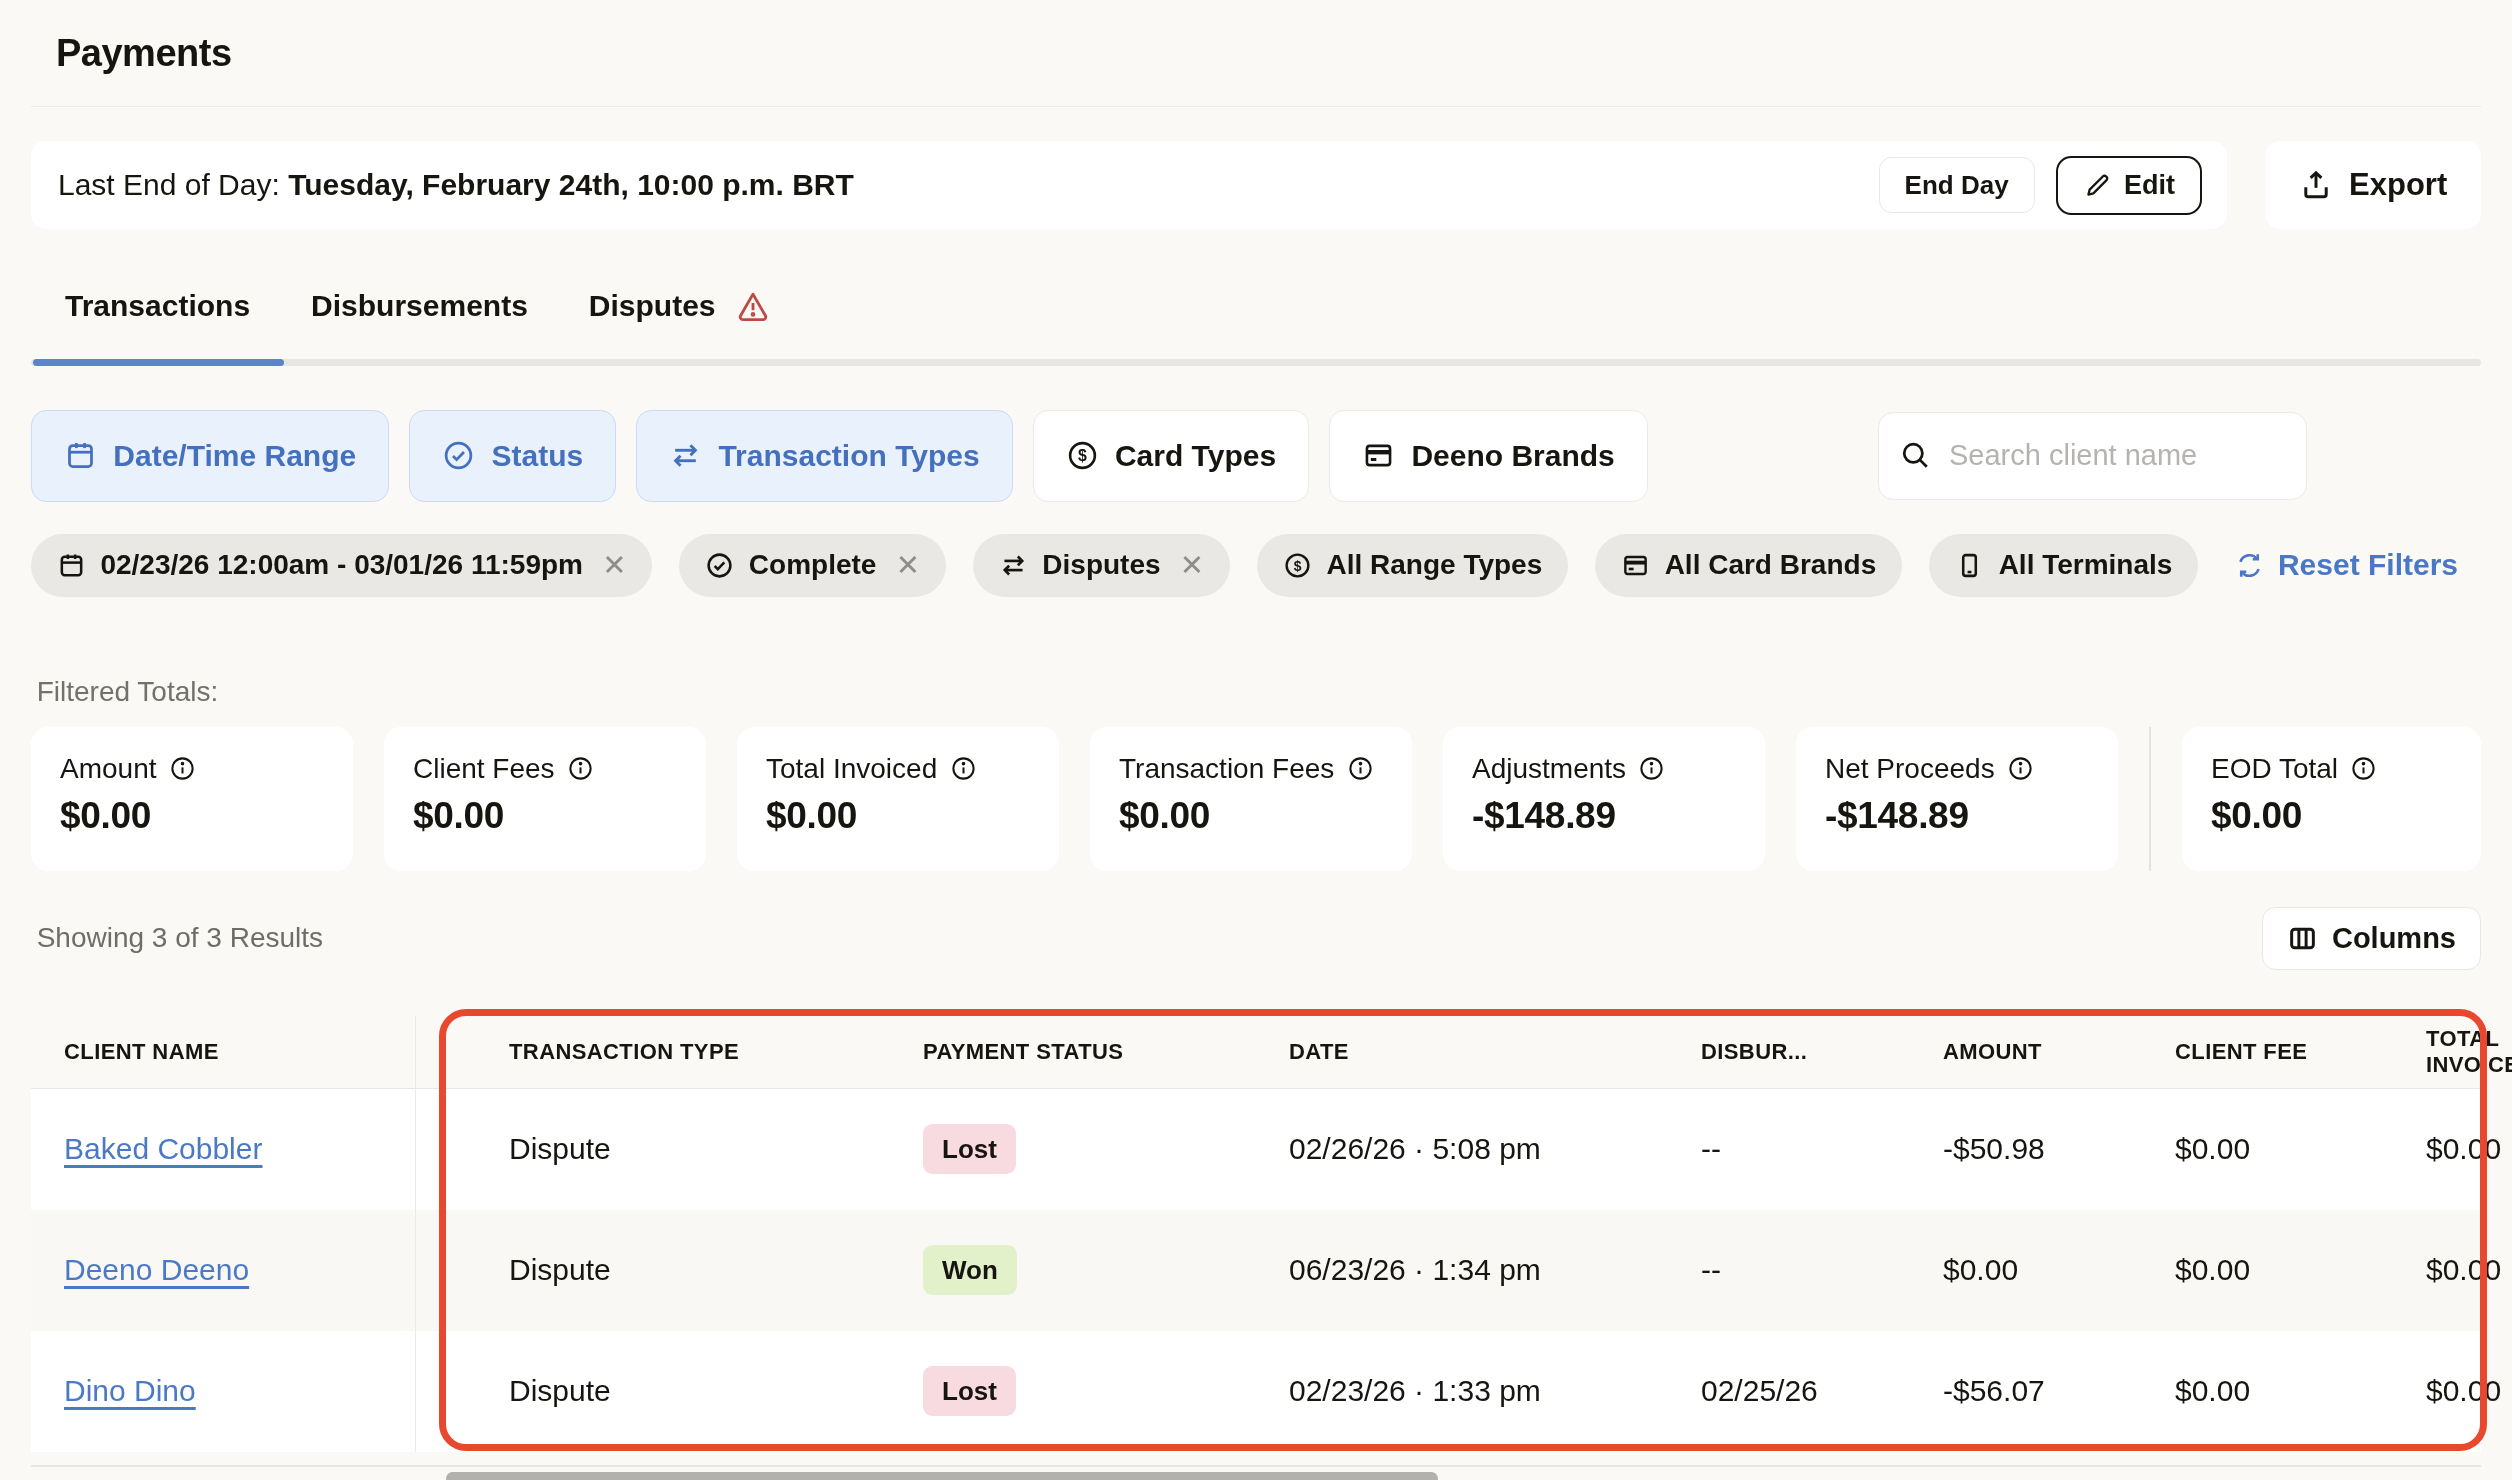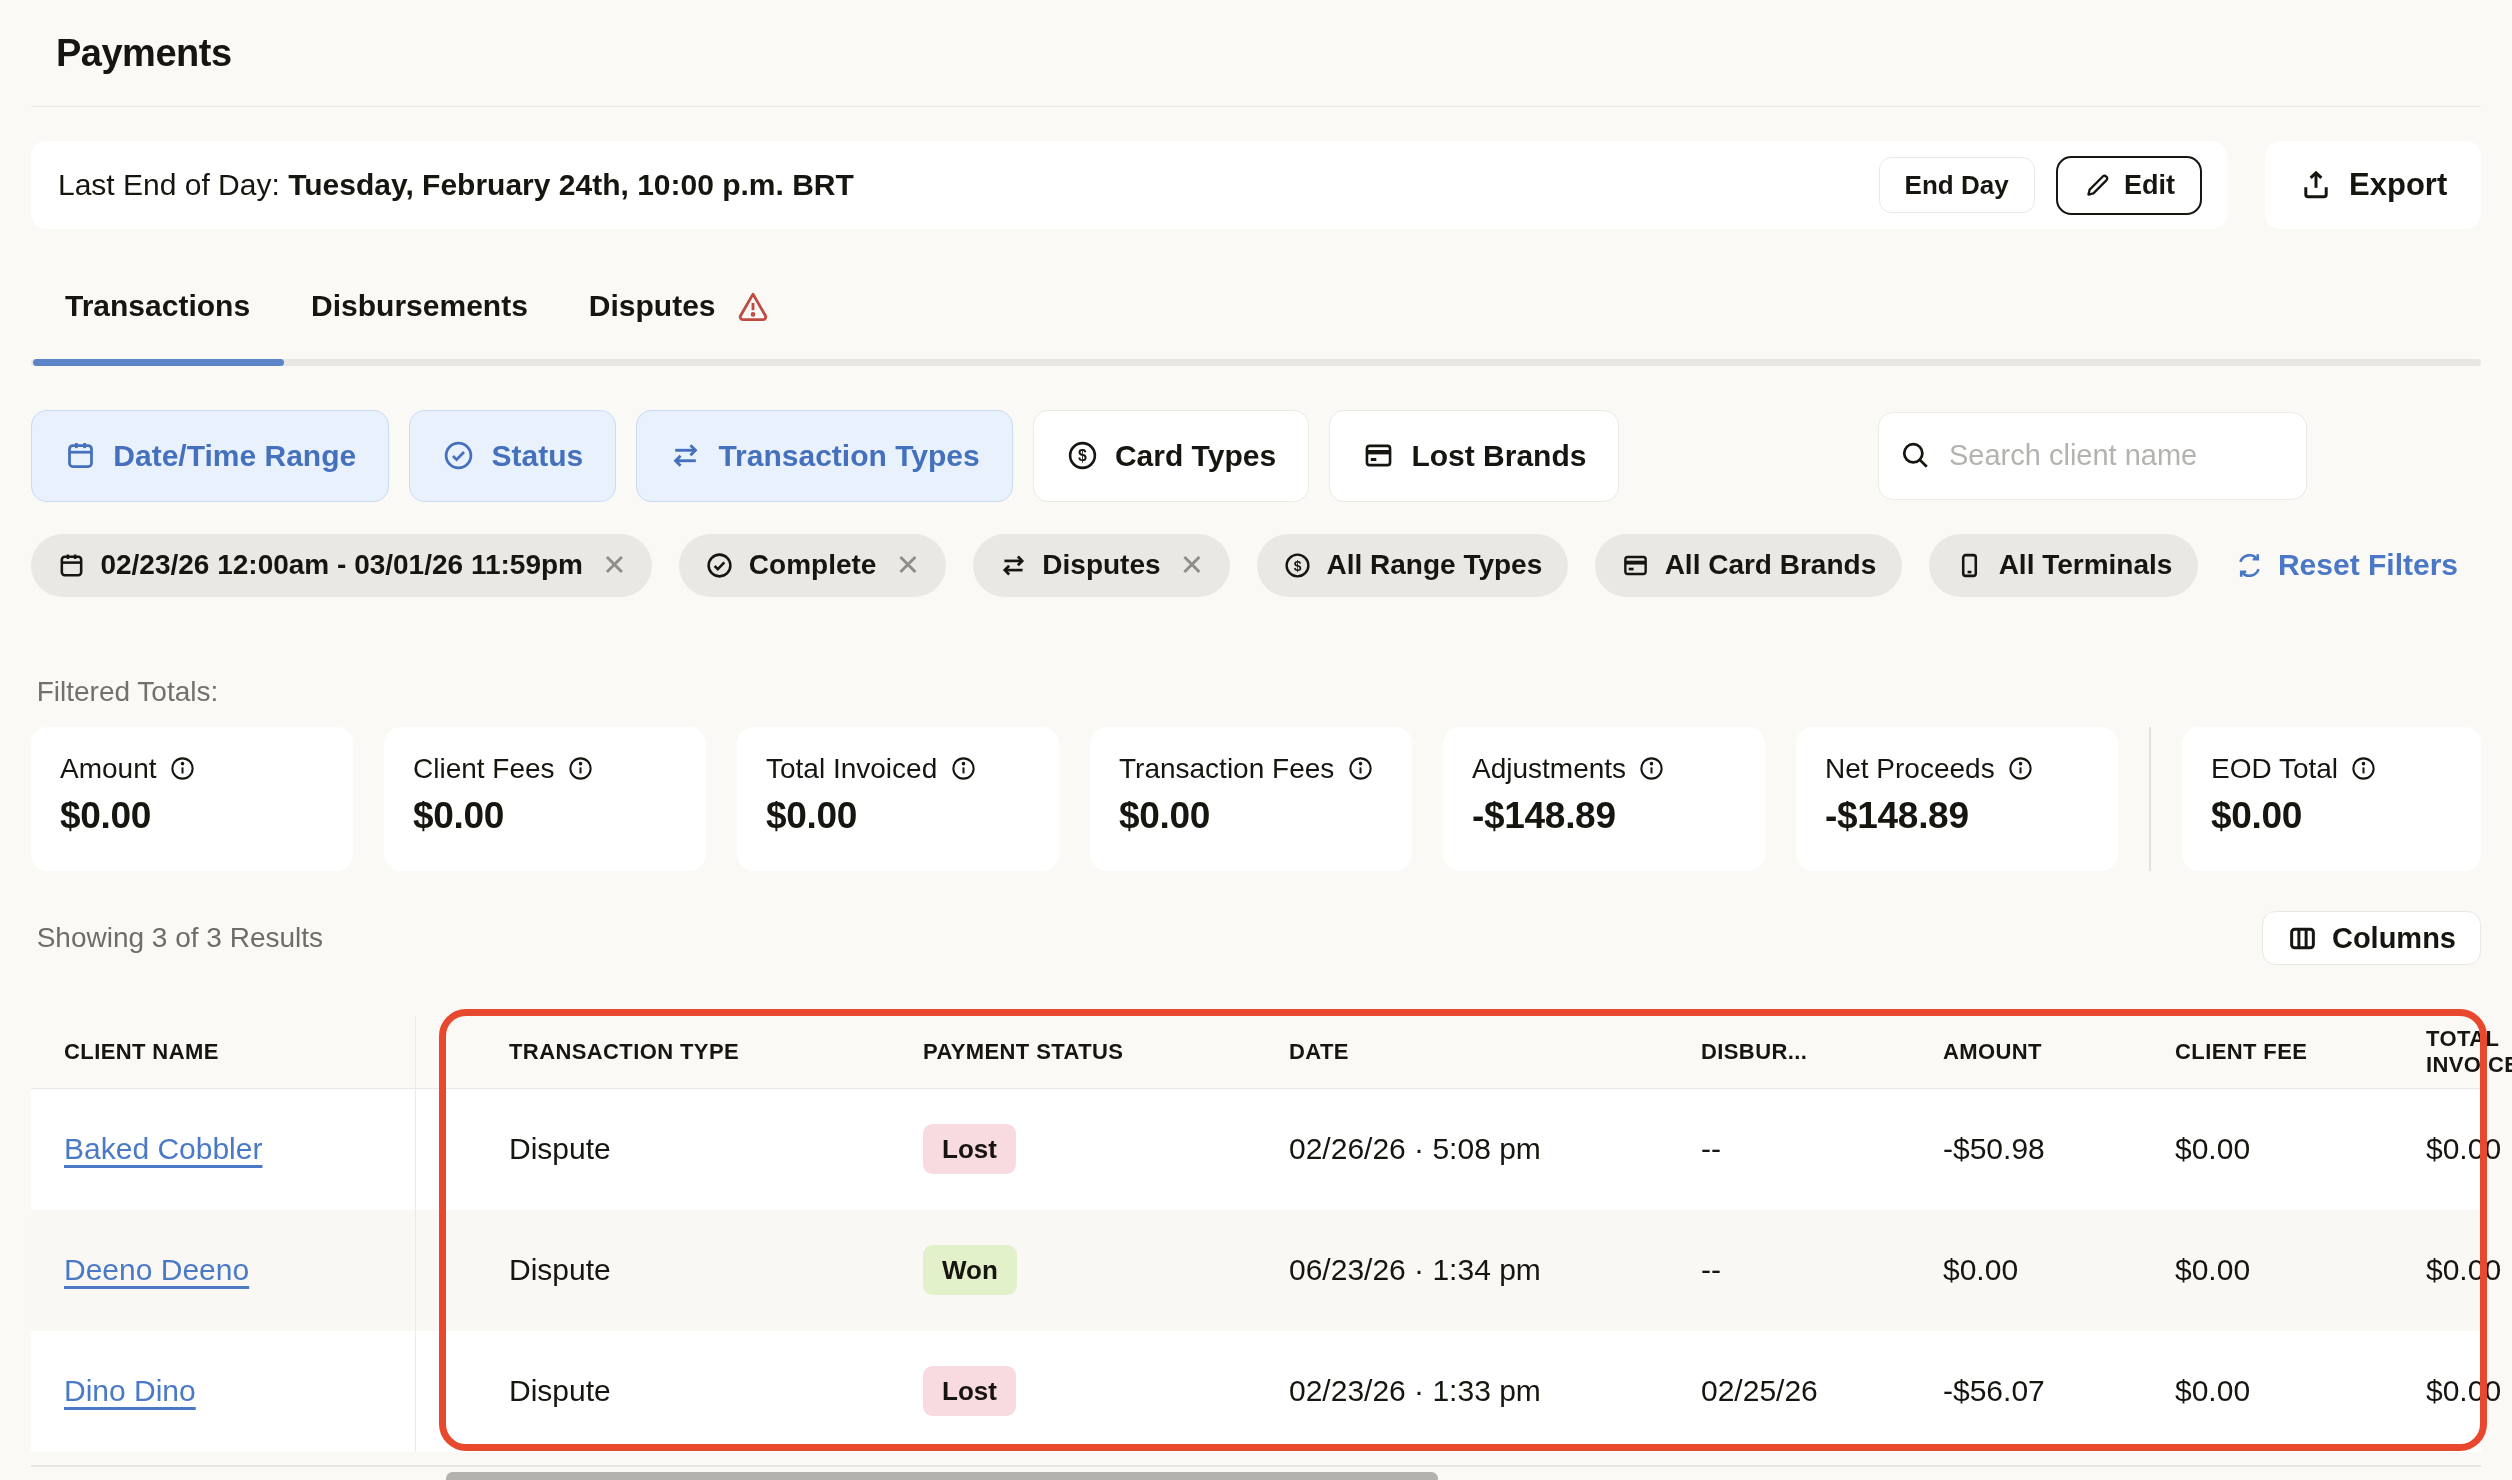--- a/index.html
+++ b/index.html
@@ -65,21 +65,21 @@
   .totals-row { margin-top:19px; display:flex; gap:31px; height:144px; align-items:stretch; }
   .tcard { width:322px; background:#fff; border-radius:17px; padding:26px 0 0 29px; }
   .tcard .lbl { font-size:28px; display:flex; align-items:center; gap:12.4px; }
   .tcard .val { margin-top:10.5px; font-size:37px; font-weight:700; letter-spacing:-0.3px; }
   .tdivider { width:1.9px; background:#e4e2df; }
   .tcard.eod-total { margin-left:auto; width:299px; }
 
   
   .results-row { margin-top:36px; display:flex; align-items:center; justify-content:space-between; height:63px; }
   .showing { font-size:28px; color:#6f6d68; padding-left:5.7px; }
-  .btn-columns { height:54px; background:#fff; border:1.9px solid #e9e7e4; border-radius:13.4px;
+  .btn-columns { height:63px; background:#fff; border:1.9px solid #e9e7e4; border-radius:13.4px;
                  display:flex; align-items:center; gap:14.4px; padding:0 24px;
                  font-size:29px; font-weight:700; }
 
   
   .table { margin-top:46px; }
   .thead, .tr { display:grid; grid-template-columns:385px 416px 337px 383px 213px 203px 222px 1fr;gap:29px; }
   .thead { height:73px; border-bottom:1.9px solid #e9e7e4; }
   .th { font-size:22px; font-weight:700; letter-spacing:0.4px; display:flex; align-items:center;
         padding-left:33px; }
   .th:nth-child(2), .td:nth-child(2) { padding-left:64px; }
@@ -207,21 +207,21 @@
         <span>Card Types</span>
       </button>
       <button class="fbtn white">
         <span class="icon">
           <svg width="33" height="33" viewBox="0 0 24 24" fill="none" stroke="currentColor" stroke-width="1.9">
               <rect x="3.6" y="5" width="16.8" height="14" rx="2"></rect>
               <rect x="3.6" y="8" width="16.8" height="3.2" fill="currentColor" stroke="none"></rect>
               <rect x="6.4" y="13.8" width="4" height="2.2" fill="currentColor" stroke="none"></rect>
             </svg>
         </span>
-        <span>Lost Brands</span>
+        <span>Deeno Brands</span>
       </button>
       <div class="search-box">
         <span class="icon">
           <svg width="33" height="33" viewBox="0 0 24 24" fill="none" stroke="currentColor" stroke-width="2">
               <circle cx="10.4" cy="10.4" r="6.6"></circle>
               <line x1="15.2" y1="15.2" x2="20.2" y2="20.2"></line>
             </svg>
         </span>
         <input type="text" placeholder="Search client name" style="">
       </div>

